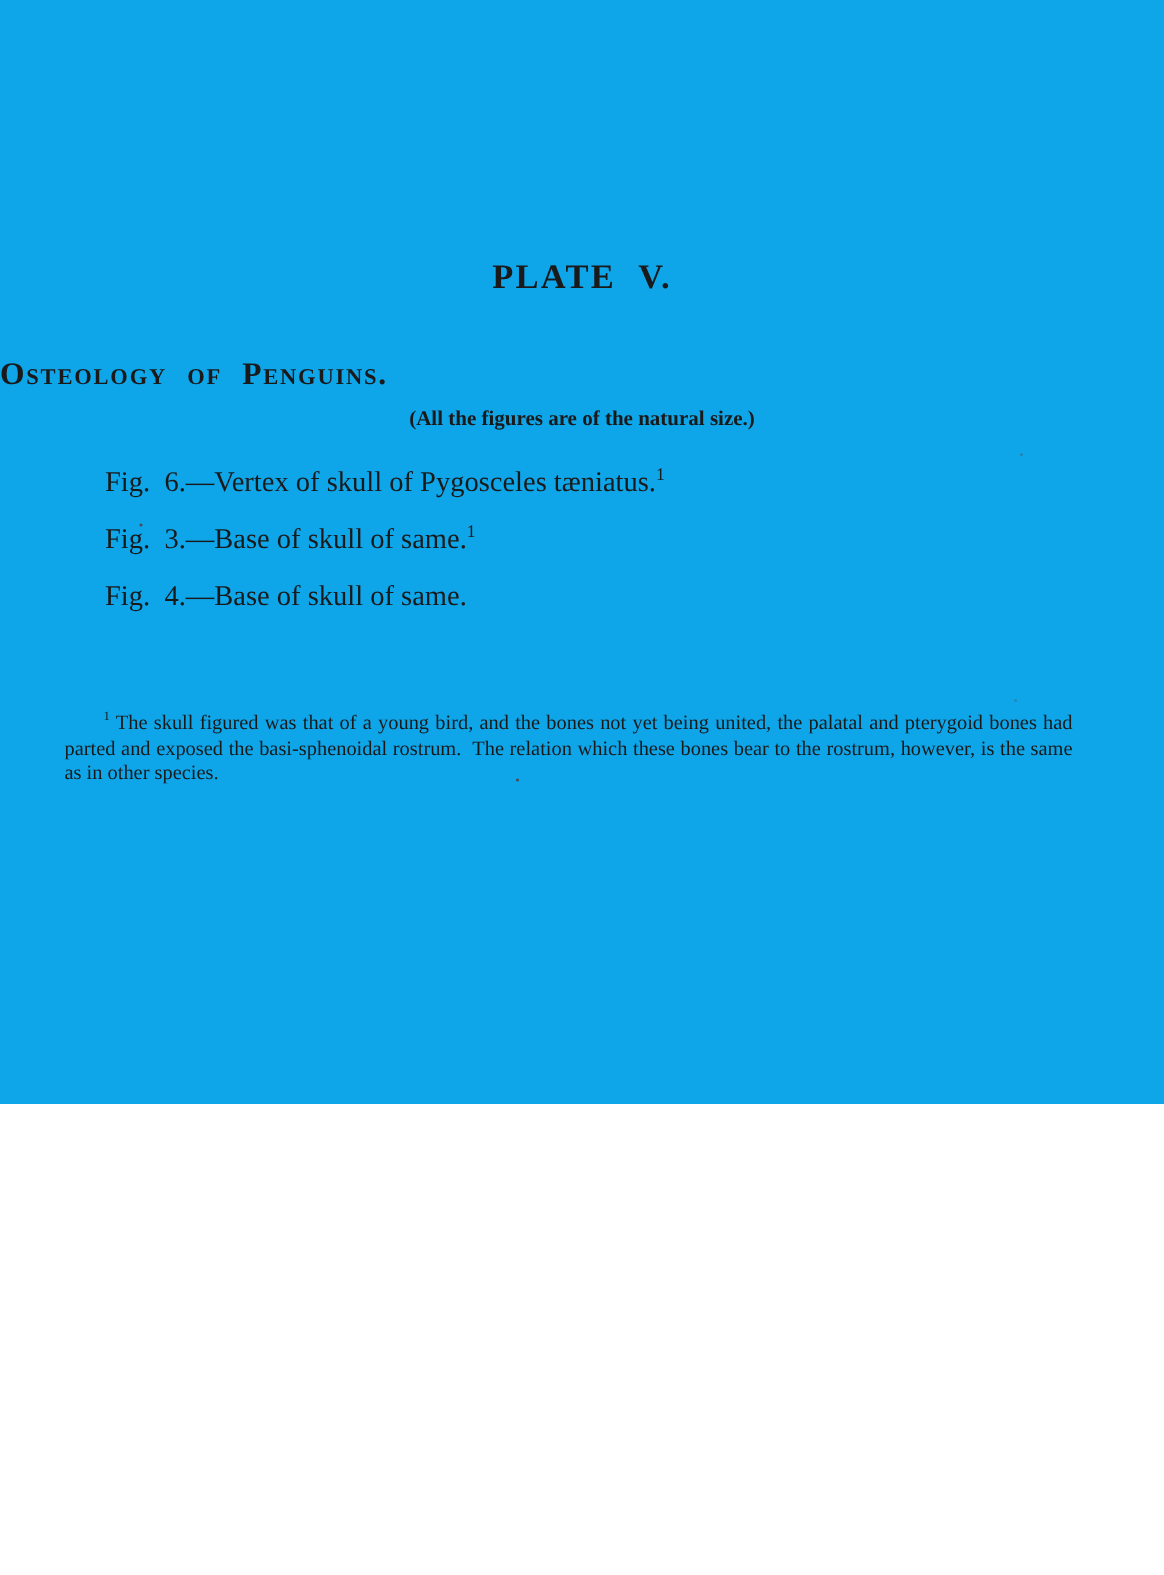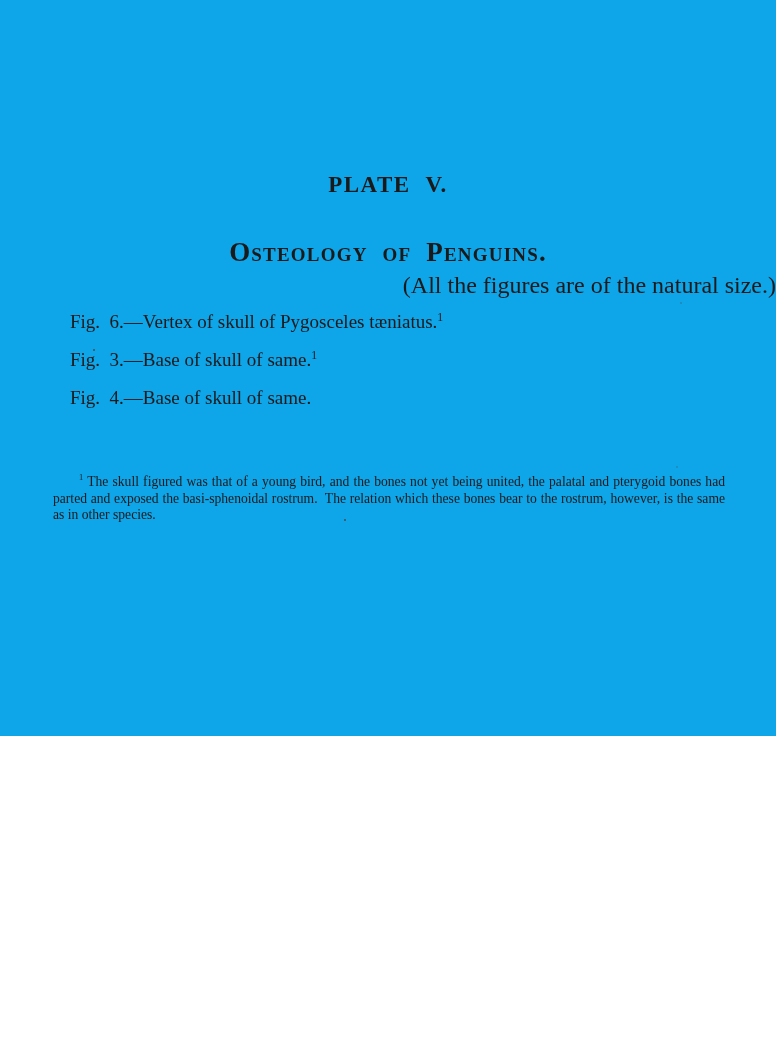--- a/index.html
+++ b/index.html
@@ -19,33 +19,34 @@
     text-align: center;
     font-size: 23px;
     font-weight: 600;
     letter-spacing: 1.5px;
     word-spacing: 8px;
   }
   .section-title {
     position: absolute;
     top: 237px; left: 0; right: 0;
     margin: 0;
-    text-align: center;
-    font-size: 27px;
+    text-align: left;
+    font-size: 21px;
     font-weight: 600;
     font-variant: small-caps;
     letter-spacing: 1.2px;
     word-spacing: 7px;
   }
   .size-note {
     position: absolute;
     top: 272px; left: 0; right: 0;
     margin: 0;
-    text-align: right;
-    font-size: 24px;
+    text-align: center;
+    font-size: 14px;
+    font-weight: bold;
   }
   .figure-list {
     position: absolute;
     top: 311px; left: 70px; right: 50px;
     margin: 0; padding: 0;
     list-style: none;
     font-size: 19px;
   }
   .fig-line {
     margin: 0 0 16px 0;
@@ -53,21 +54,21 @@
     white-space: pre-wrap;
   }
   .species { }
   sup.fn-ref, sup.fn-marker {
     font-size: 0.62em;
     vertical-align: super;
     line-height: 0;
   }
   .footnote {
     position: absolute;
-    top: 474px; left: 53px;
+    top: 474px; left: 43px;
     width: 672px;
     margin: 0;
     font-size: 13.6px;
     line-height: 16.5px;
     text-align: justify;
     text-indent: 26px;
   }
   sup.fn-marker { margin-right: 4px; }
   .fn-text { white-space: pre-wrap; }
   .speck {

